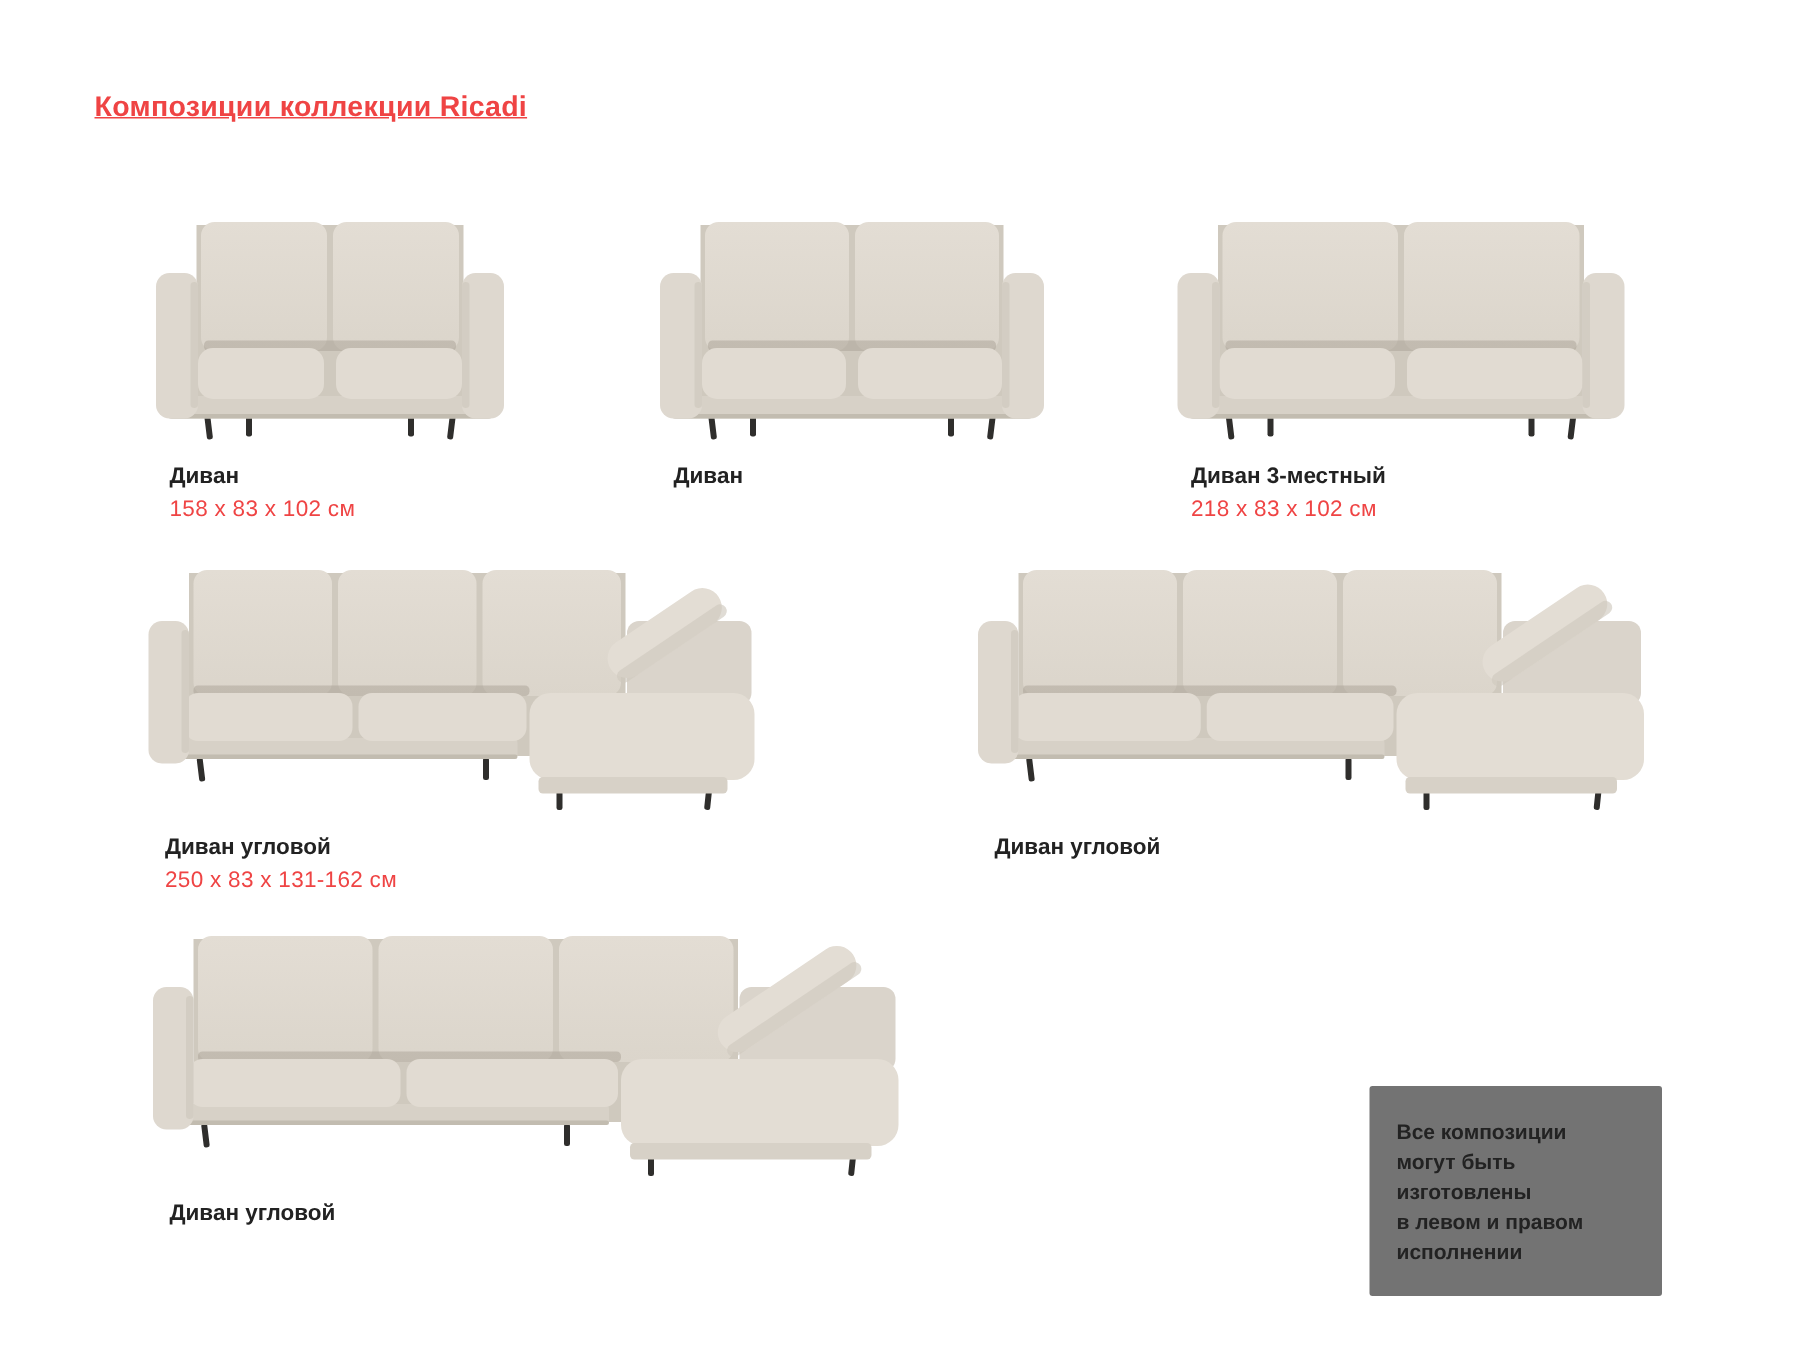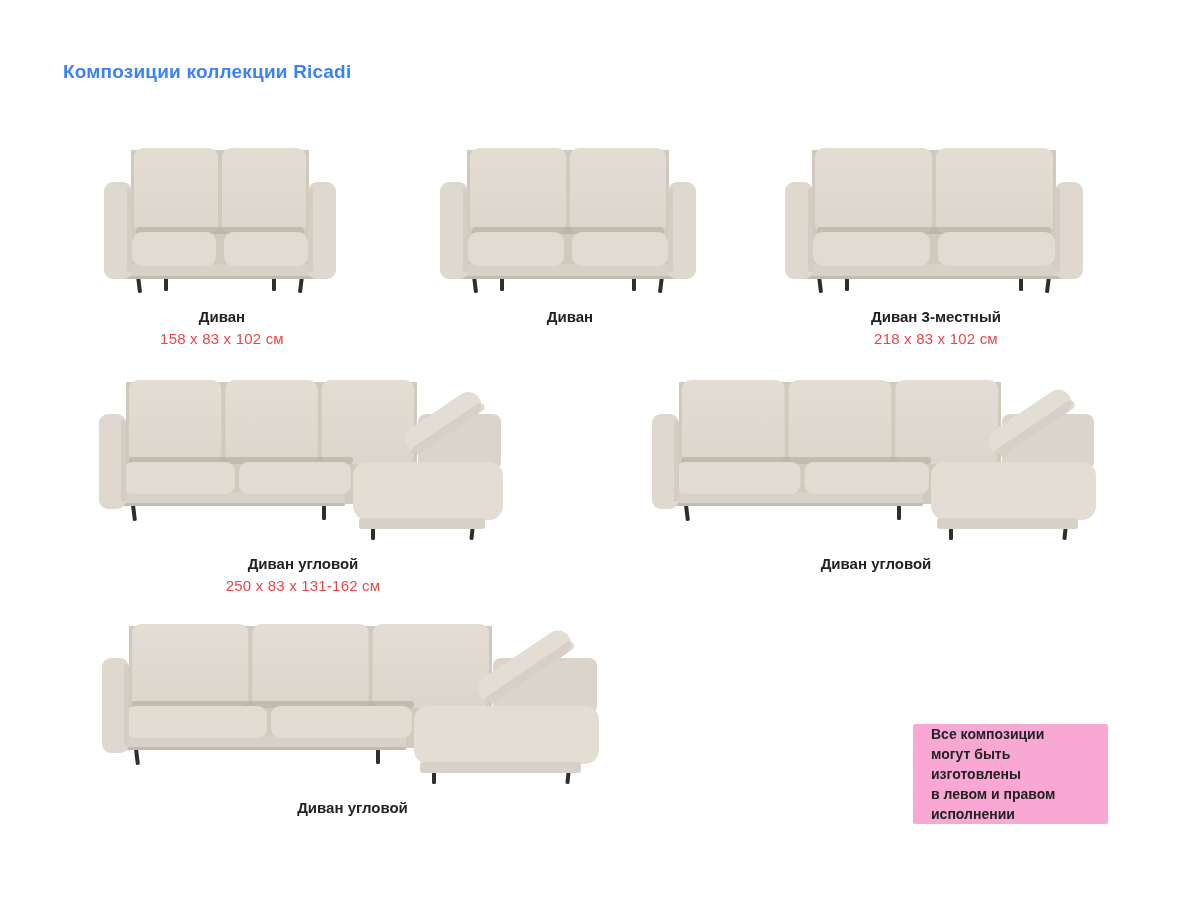--- a/index.html
+++ b/index.html
@@ -3,37 +3,37 @@
 <meta charset="utf-8">
 <style>
   html,body{margin:0;padding:0;}
   body{
     width:1200px;height:900px;position:relative;overflow:hidden;
     background:#ffffff;color:#1f1f1f;
     font-family:"Liberation Sans","DejaVu Sans",sans-serif;
   }
   .page-title{
     position:absolute;left:63px;top:48px;
-    font-size:19px;font-weight:700;letter-spacing:.2px;color:#3b82f6;
+    font-size:19px;font-weight:700;letter-spacing:.2px;color:#ef4444;text-decoration:underline;
   }
   .card{position:absolute;}
   .sofa{display:block;}
-  .caption{margin-top:8px;margin-left:4px;text-align:center;}
+  .caption{margin-top:8px;margin-left:15px;}
   .caption .name{font-size:15px;font-weight:700;color:#222;line-height:19px;}
   .caption .dims{font-size:15px;font-weight:400;color:#ef4444;line-height:19px;margin-top:3px;letter-spacing:.2px;}
   
   #card-0{left:98px;top:140px;}
   #card-1{left:434px;top:140px;}
   #card-2{left:779px;top:140px;}
   #card-3{left:95px;top:372px;}
   #card-4{left:648px;top:372px;}
   #card-5{left:98px;top:616px;}
   .note-box{
     position:absolute;left:913px;top:724px;width:195px;box-sizing:border-box;
-    background:#f9a8d4;border-radius:2px;padding:0 18px;
+    background:#737373;border-radius:2px;padding:20px 18px;
   }
   .note-box .note-text{
     font-size:14px;line-height:1.43;color:#222;white-space:pre-line;font-weight:700;
   }
 </style>
 </head>
 <body>
 
 <h1 class="page-title">Композиции коллекции Ricadi</h1>
 

